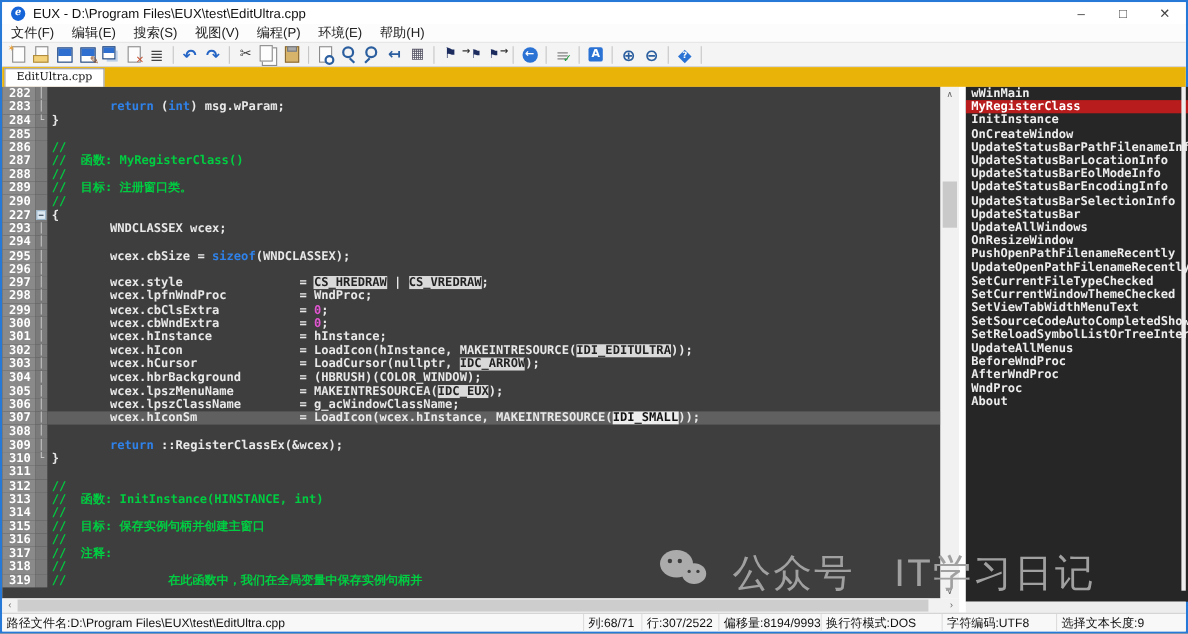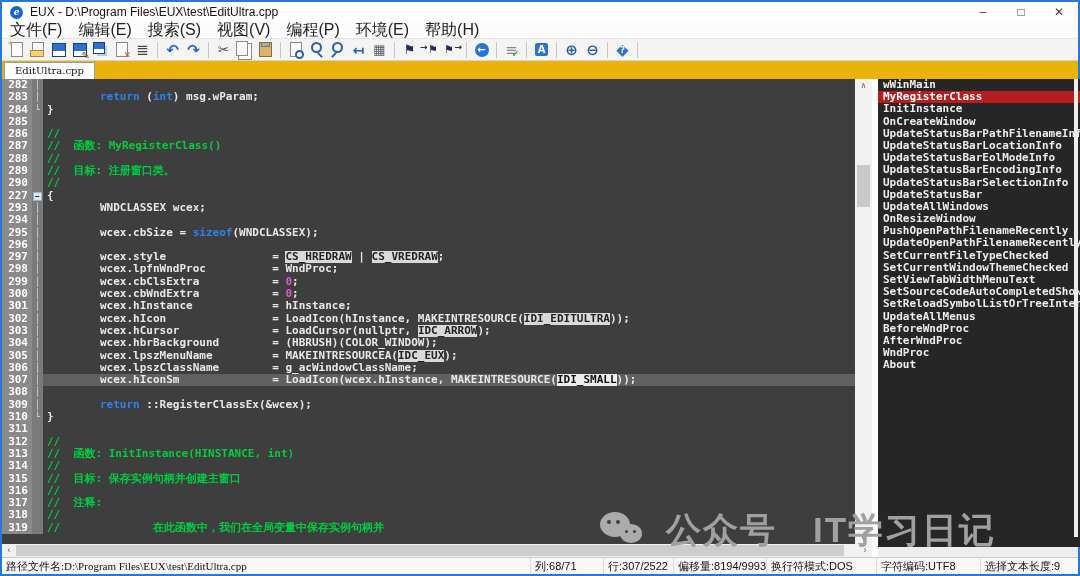--- a/index.html
+++ b/index.html
@@ -9,21 +9,21 @@
   
   .titlebar{position:absolute;left:0;top:0;width:1076px;height:20px;background:#fff;display:flex;align-items:center}
   .appicon{width:13px;height:13px;border-radius:50%;background:#1565d8;color:#fff;font:italic bold 9px "DejaVu Serif",serif;
            display:flex;align-items:center;justify-content:center;margin:0 7px 0 8px}
   .apptitle{font-size:12px;color:#111}
   .wctrls{margin-left:auto;display:flex;height:100%}
   .wbtn{width:38px;height:100%;display:flex;align-items:center;justify-content:center;font-size:12px;color:#444}
 
   
   .menubar{position:absolute;left:0;top:20px;width:1076px;height:17px;background:#fcfcfc;border-bottom:1px solid #e4e4e4;
-           display:flex;align-items:center;font-size:16px;color:#222}
+           display:flex;align-items:center;font-size:12px;color:#222}
   .mitem{padding:0 8px;height:100%;display:flex;align-items:center}
 
   
   .toolbar{position:absolute;left:0;top:37px;width:1076px;height:22px;background:#f4f4f4;border-bottom:1px solid #d5d5d5;
            display:flex;align-items:center;padding-left:4px}
   .tbi{position:relative;width:21px;height:20px;display:inline-flex;align-items:center;justify-content:center;
        font-family:"DejaVu Sans",sans-serif;color:#333}
   .tbsep{width:1px;height:16px;background:#c6c6c6;margin:0 4px}
   .i-new-file::before,.i-open-file::before,.i-close-file::before,.i-copy::before,.i-find-file::before{
       content:"";width:10px;height:13px;background:#fdfdfd;border:1px solid #8a8a8a}
@@ -98,22 +98,22 @@
   .panel-vscroll{position:absolute;left:1072px;top:77px;width:4px;height:458px;background:#ededed}
   .panel-hscroll{position:absolute;left:876px;top:545px;width:200px;height:10px;background:#ededed}
 
   
   .statusbar{position:absolute;left:0;top:555px;width:1076px;height:17px;background:#f8f8f8;border-top:1px solid #ccc;
              display:flex;align-items:center;font-size:11px;color:#111}
   .seg{padding:0 4px;white-space:nowrap;overflow:hidden;flex:none;border-left:1px solid #ddd;height:100%;display:flex;align-items:center}
   .seg:first-child{border-left:none}
 
   
-  .watermark{position:absolute;left:598px;top:496px;width:478px;height:56px;display:flex;align-items:flex-end;gap:14px;
-             z-index:9;pointer-events:none;color:#a0a0a0;font-size:35px;font-weight:bold;letter-spacing:2px}
+  .watermark{position:absolute;left:598px;top:496px;width:478px;height:56px;display:flex;align-items:flex-start;gap:14px;
+             z-index:9;pointer-events:none;color:#a0a0a0;font-size:35px;font-weight:normal;letter-spacing:2px}
   .wicon{position:relative;width:52px;height:44px;flex:none}
   .wicon .b1{position:absolute;left:0;top:2px;width:30px;height:25px;border-radius:50%;background:#ababab}
   .wicon .b2{position:absolute;left:20px;top:14px;width:22px;height:19px;border-radius:50%;background:#ababab}
   .wicon .b1::before{content:"";position:absolute;left:7px;top:8px;width:4px;height:4px;border-radius:50%;background:#3e3e3e;box-shadow:9px 0 0 #3e3e3e}
   .wicon .b2::before{content:"";position:absolute;left:5px;top:6px;width:3px;height:3px;border-radius:50%;background:#3e3e3e;box-shadow:8px 0 0 #3e3e3e}
   .wm2{margin-left:22px}
 </style>
 </head>
 <body>
 
@@ -406,23 +406,23 @@
       <div class="sym">UpdateAllMenus</div>
       <div class="sym">BeforeWndProc</div>
       <div class="sym">AfterWndProc</div>
       <div class="sym">WndProc</div>
       <div class="sym">About</div>
     </div>
   <div class="panel-vscroll"></div>
   <div class="panel-hscroll"></div>
 
   <div class="statusbar" id="statusbar">
-      <div class="seg" style="width: 528px; font-family: Liberation Serif, serif;">路径文件名:D:\Program Files\EUX\test\EditUltra.cpp</div>
+      <div class="seg" style="width: 528px;">路径文件名:D:\Program Files\EUX\test\EditUltra.cpp</div>
       <div class="seg" style="width: 53px;">列:68/71</div>
-      <div class="seg" style="width: 70px; margin-left: 20px;">行:307/2522</div>
+      <div class="seg" style="width: 70px;">行:307/2522</div>
       <div class="seg" style="width: 93px;">偏移量:8194/99932</div>
       <div class="seg" style="width: 110px;">换行符模式:DOS</div>
       <div class="seg" style="width: 104px;">字符编码:UTF8</div>
       <div class="seg" style="flex: 1 1 0%; text-align: right;">选择文本长度:9</div>
     </div>
 
   <div class="watermark">
     <span class="wicon">
         <span class="b1"></span>
         <span class="b2"></span>

